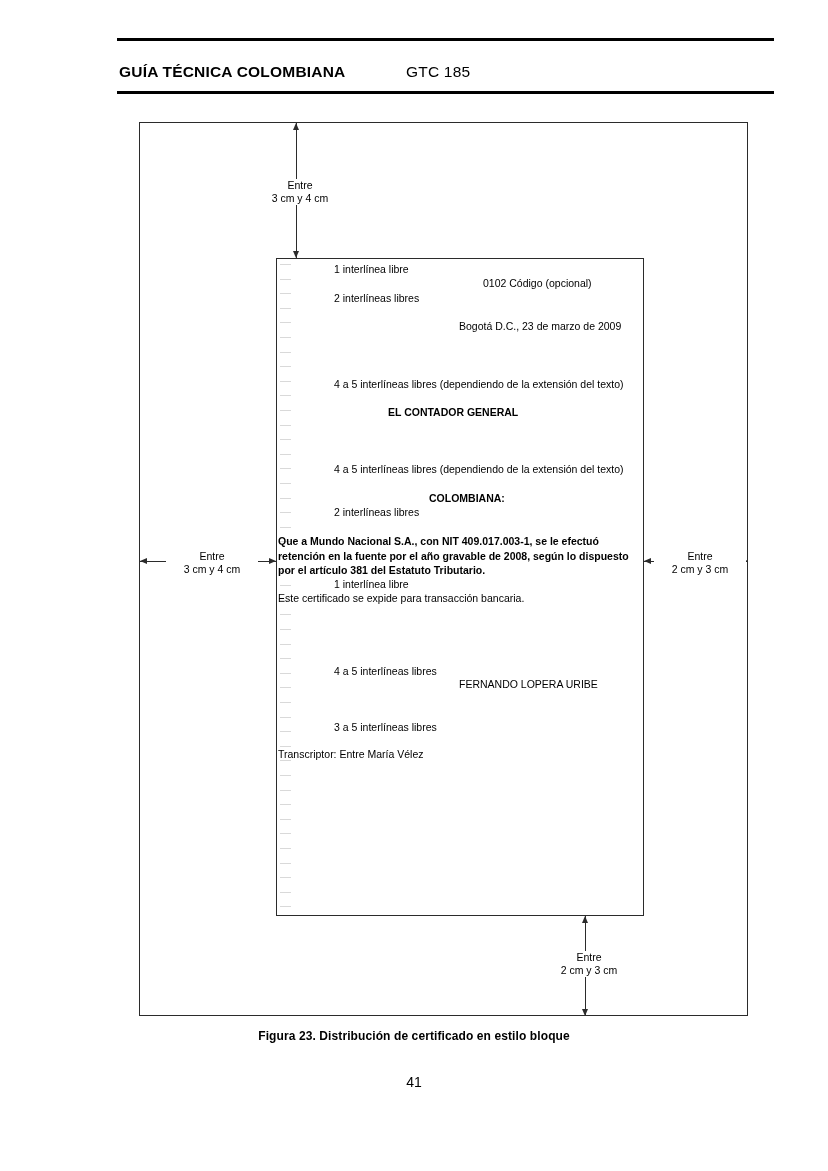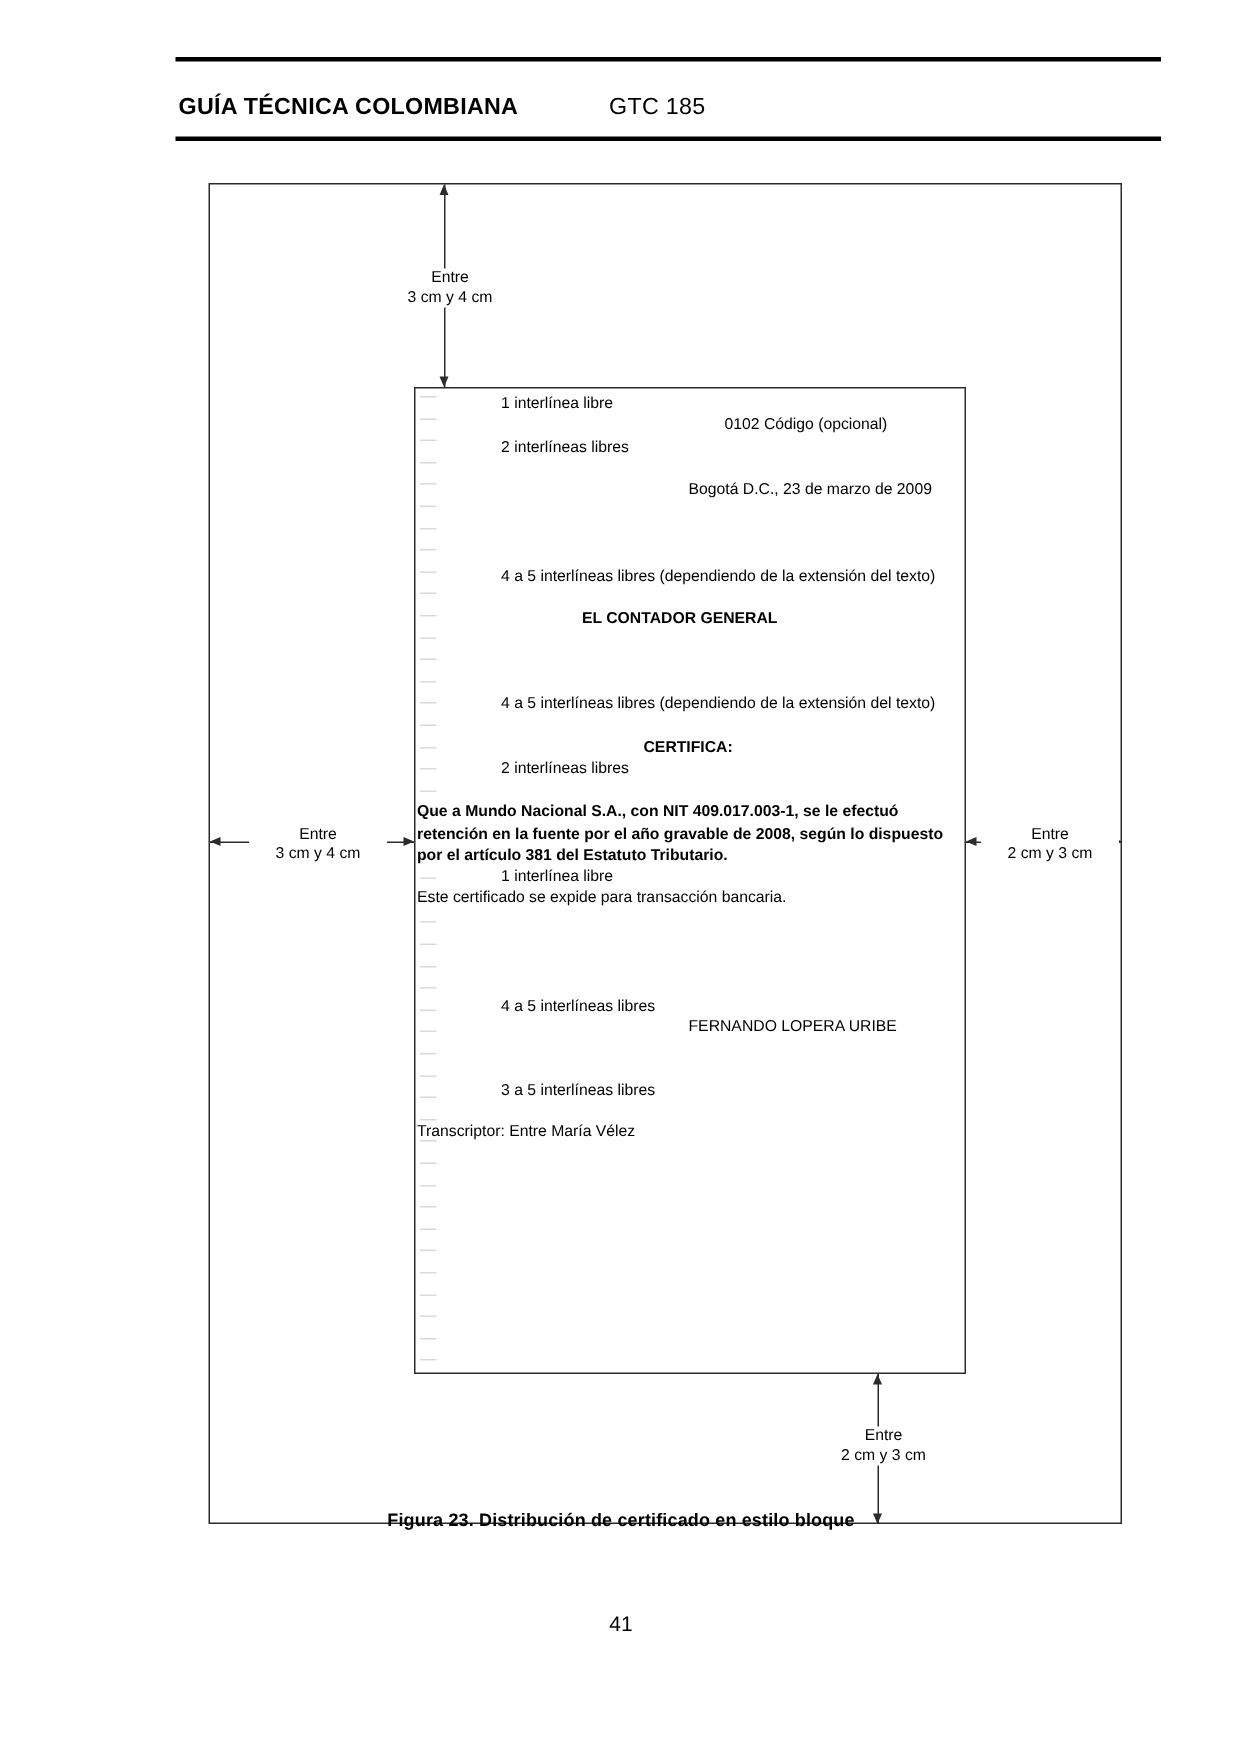--- a/index.html
+++ b/index.html
@@ -155,21 +155,21 @@
   .arrow.right {
     border-top: 3.6px solid transparent;
     border-bottom: 3.6px solid transparent;
     border-left: 7px solid #2b2b2b;
   }
 
   
   .caption {
     position: absolute;
     left: 0;
-    top: 1006px;
+    top: 1029px;
     width: 828px;
     text-align: center;
     font-size: 12px;
     font-weight: bold;
     letter-spacing: 0.1px;
   }
   .folio {
     position: absolute;
     left: 0;
     top: 1074px;
@@ -271,21 +271,21 @@
 
 <div class="doc-text" style="left:334px; top:263px;">1 interlínea libre</div>
 <div class="doc-text" style="left:459px; top:277px;padding-left:24px;">0102 Código (opcional)</div>
 <div class="doc-text" style="left:334px; top:292px;">2 interlíneas libres</div>
 <div class="doc-text" style="left:459px; top:320px;">Bogotá D.C., 23 de marzo de 2009</div>
 
 <div class="doc-text" style="left:334px; top:378px;">4 a 5 interlíneas libres (dependiendo de la extensión del texto)</div>
 <div class="doc-text bold" style="left:388px; top:406px;">EL CONTADOR GENERAL</div>
 
 <div class="doc-text" style="left:334px; top:463px;">4 a 5 interlíneas libres (dependiendo de la extensión del texto)</div>
-<div class="doc-text bold" style="left:429px; top:492px;">CERTIFICA:</div>
+<div class="doc-text bold" style="left:429px; top:492px;">COLOMBIANA:</div>
 <div class="doc-text" style="left:334px; top:506px;">2 interlíneas libres</div>
 
 <div class="para" style="left:278px; top:534px; width:356px;">Que a Mundo Nacional S.A., con NIT 409.017.003-1, se le efectuó retención en la fuente por el año gravable de 2008, según lo dispuesto por el artículo 381 del Estatuto Tributario.</div>
 <div class="doc-text" style="left:334px; top:578px;">1 interlínea libre</div>
 <div class="doc-text" style="left:278px; top:592px;">Este certificado se expide para transacción bancaria.</div>
 
 <div class="doc-text" style="left:334px; top:665px;">4 a 5 interlíneas libres</div>
 <div class="doc-text" style="left:459px; top:678px;">FERNANDO LOPERA URIBE</div>
 
 <div class="doc-text" style="left:334px; top:721px;">3 a 5 interlíneas libres</div>

